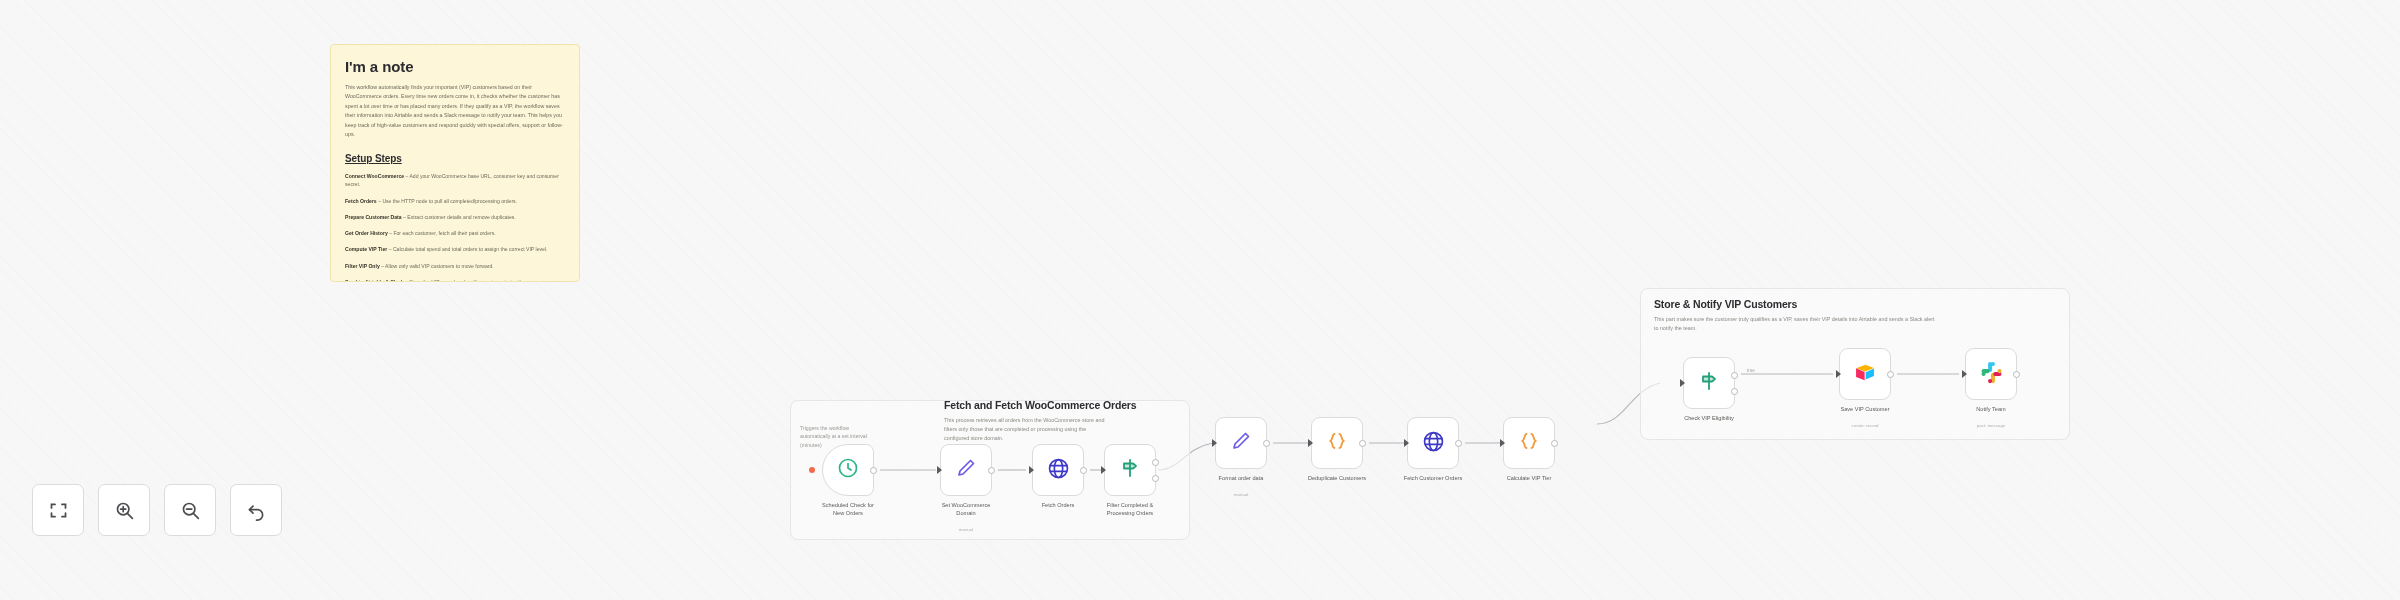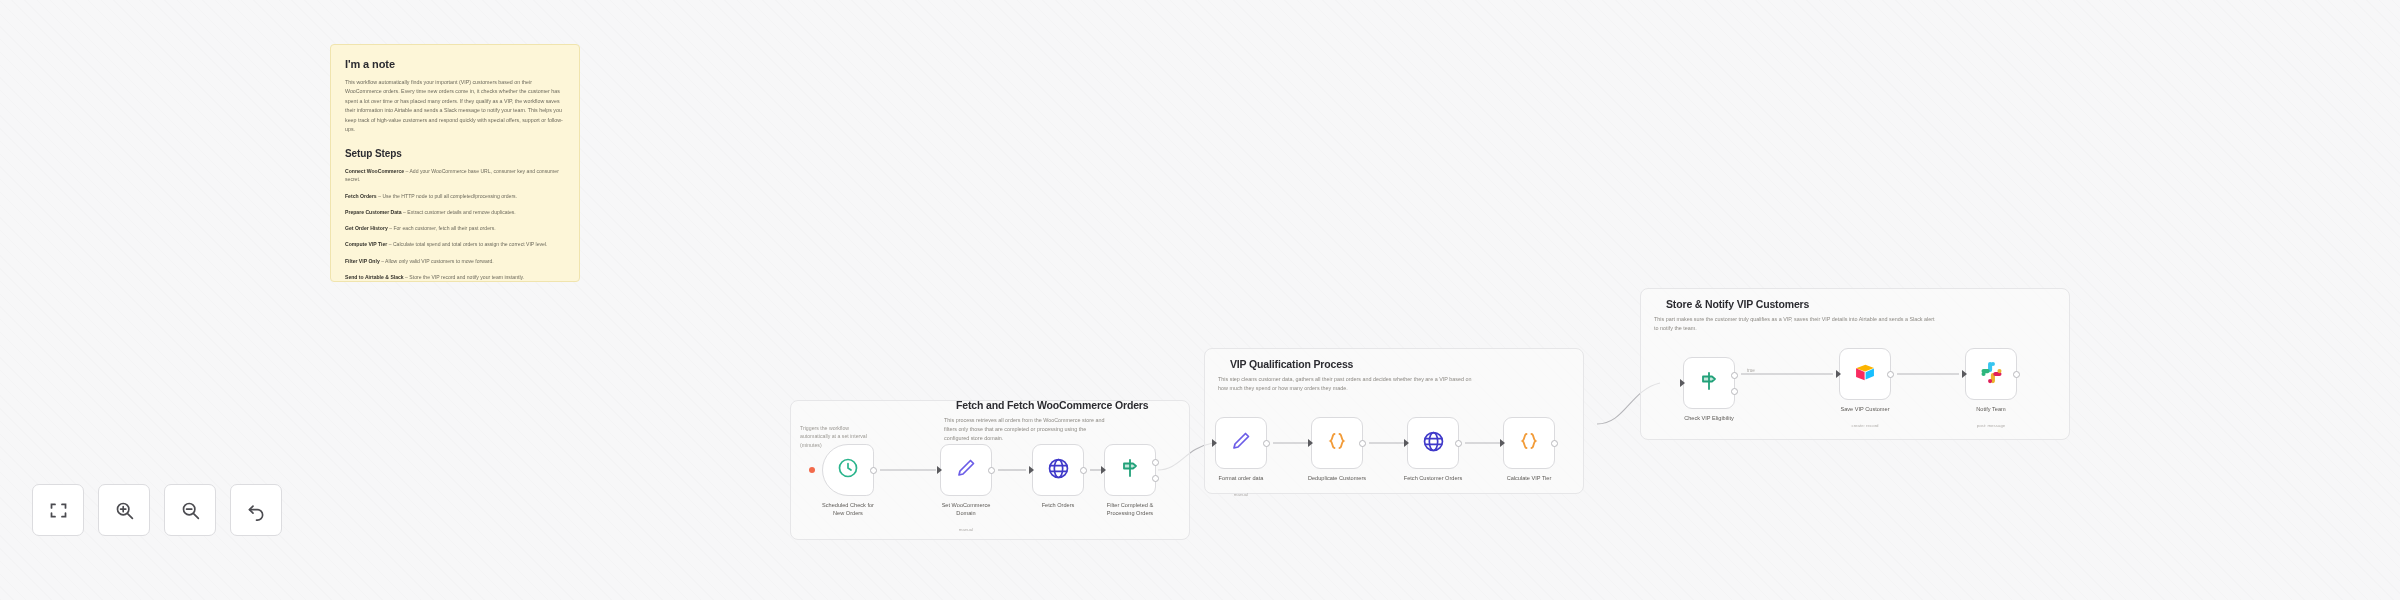--- a/index.html
+++ b/index.html
@@ -23,26 +23,26 @@
     position: absolute;
     left: 330px; top: 44px;
     width: 250px; height: 238px;
     background: #fdf6d8;
     border: 1px solid #f0e4ae;
     border-radius: 4px;
     padding: 13px 14px 10px 14px;
     overflow: hidden;
   }
   #note h1 {
-    font-size: 11px; font-weight: 700; color: #2b2b30;
+    font-size: 15px; font-weight: 700; color: #2b2b30;
     letter-spacing: -.1px; margin-bottom: 8px;
   }
   #note h2 {
     font-size: 10px; font-weight: 700; color: #2b2b30;
-    letter-spacing: -.1px; margin: 13px 0 8px 0;
+    letter-spacing: -.1px; margin: 13px 0 8px 0; text-decoration: underline;
   }
   #note p.body {
     font-size: 5.3px; line-height: 1.78; color: #6d6a5c;
     margin-bottom: 6px; text-align: left;
   }
   .step {
     font-size: 5.1px; line-height: 1.72; color: #6d6a5c;
     margin-bottom: 7.5px;
   }
   .step b { color: #33312a; font-weight: 700; }
@@ -65,21 +65,21 @@
   
   .group {
     position: absolute;
     border: 1px solid #e6e6e8;
     border-radius: 8px;
     background: rgba(252,252,252,0.62);
   }
   .group > .gtitle {
     position: absolute; left: 13px; top: 9px;
     font-size: 10.5px; font-weight: 700; color: #2c2c31;
-    letter-spacing: -.15px; white-space: nowrap; margin-left: 12px;
+    letter-spacing: -.15px; white-space: nowrap;
   }
   .group > .gdesc {
     position: absolute; left: 13px; top: 26px;
     font-size: 5.4px; line-height: 1.62; color: #8d8a84;
   }
 
   
   .node {
     position: absolute;
     width: 52px; height: 52px;
@@ -273,25 +273,20 @@
         <path d="M6 7.5h9l3 2.5-3 2.5H6z" fill="#21a179" fill-opacity=".25"></path>
           <path d="M12 4v16" stroke-linecap="round"></path>
       </svg>
     </span>
     <span class="port out2"></span>
     <span class="port out3"></span>
     <span class="nlabel">Filter Completed &amp;
 Processing Orders</span>
   </div>
 
-  <div class="group" style="left:1204px; top:348px; width:380px; height:146px;">
-    <div class="gtitle">VIP Qualification Process</div>
-    <div class="gdesc" style="white-space:pre-line;">This step cleans customer data, gathers all their past orders and decides whether they are a VIP based on
-how much they spend or how many orders they made.</div>
-  </div>
 
   <div class="node" style="left:1215px; top:417px;">
     <span class="port in"></span>
     <span>
       <svg width="24" height="24" viewBox="0 0 24 24" fill="none" stroke="#6b5ce7" stroke-width="1.7" stroke-linejoin="round">
         <path d="M16.5 4.5l3 3L9 18l-4 1 1-4z"></path>
       </svg>
     </span>
     <span class="port out"></span>
     <span class="nlabel">Format order data</span>

